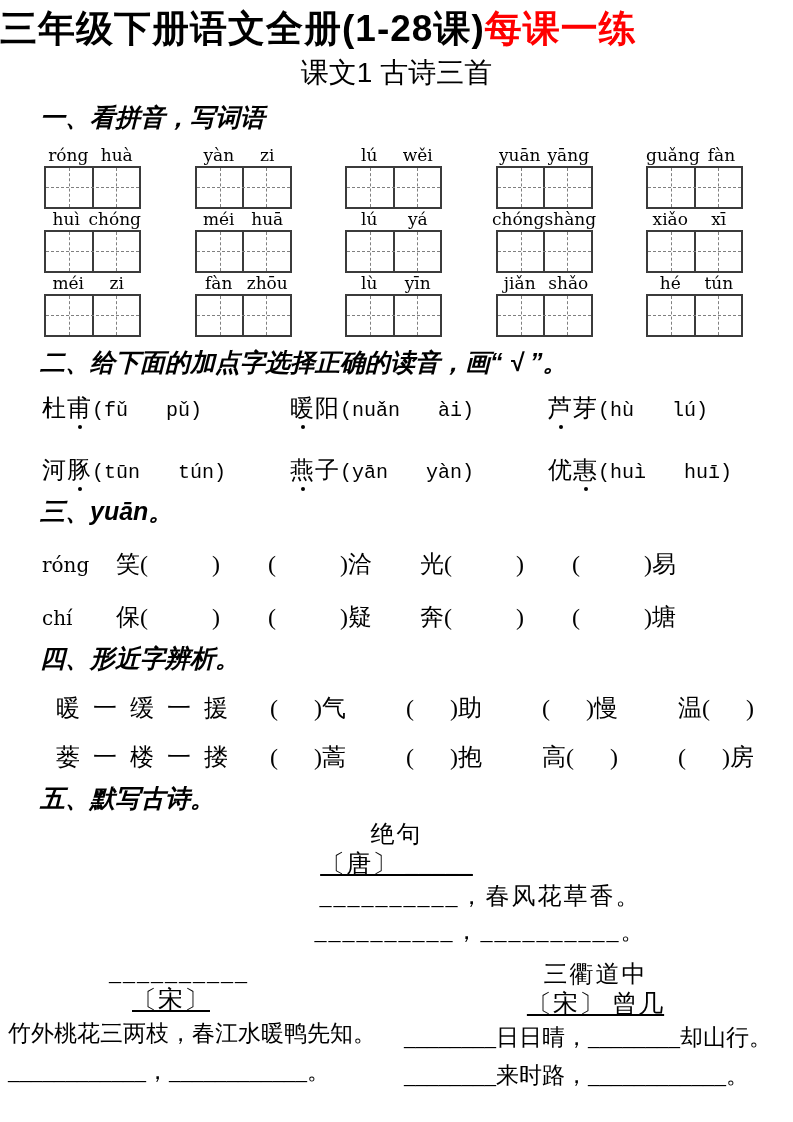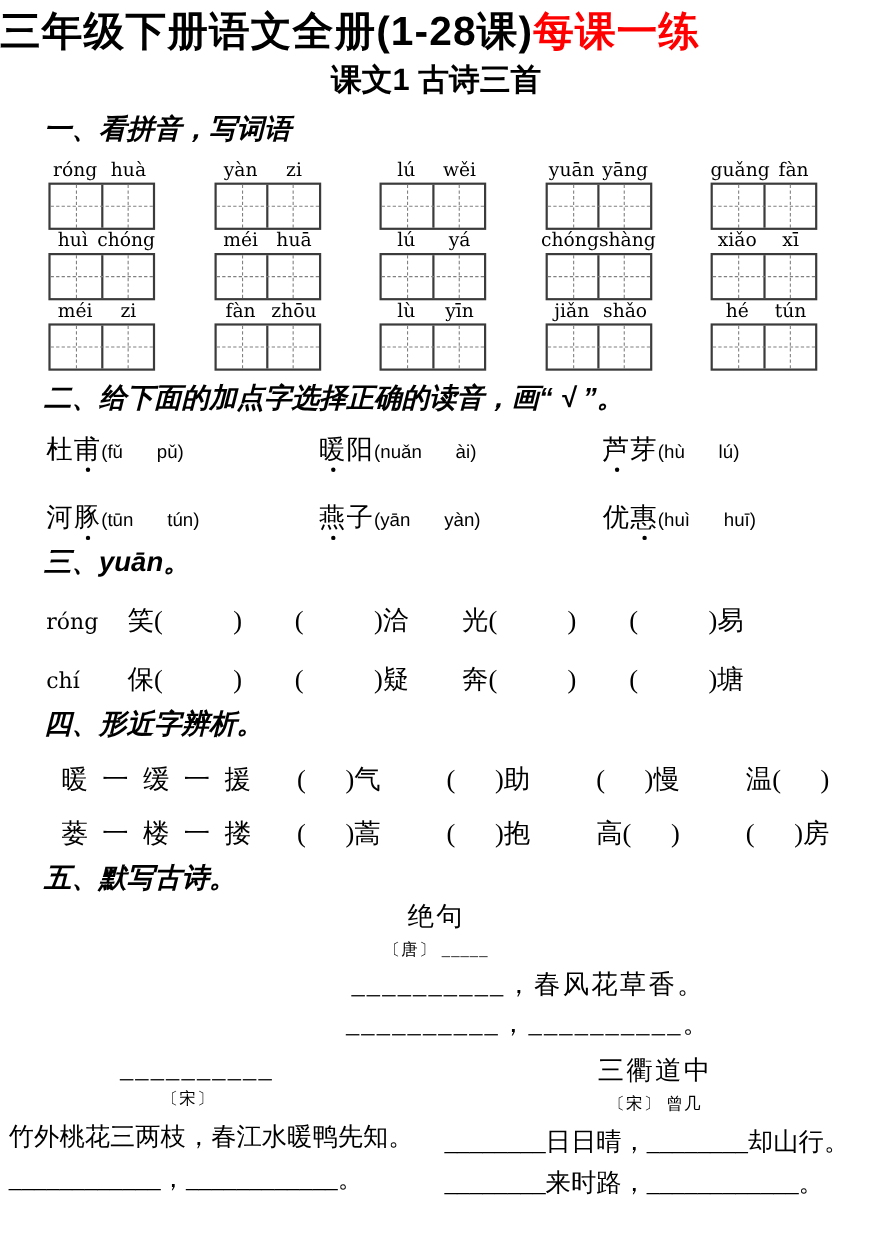--- a/index.html
+++ b/index.html
@@ -3,21 +3,21 @@
 <meta charset="utf-8">
 <style>
   html,body{margin:0;padding:0;background:#ffffff;}
   .page{position:relative;width:793px;height:1122px;background:#fff;overflow:hidden;
         font-family:"Liberation Serif",serif;color:#000;}
 
   
   .title{margin:0;padding-top:8px;text-align:left;font-size:37px;line-height:1.15;
          font-weight:900;font-family:"Liberation Sans",sans-serif;letter-spacing:1px;}
   .title .red{color:#ff0000;}
-  .subtitle{margin:3px 0 0;text-align:center;font-size:28px;font-weight:700;
+  .subtitle{margin:3px 0 0;text-align:center;font-size:28px;font-weight:400;
             font-family:"Liberation Sans",sans-serif;}
 
   
   .sec-heading{font-family:"Liberation Sans",sans-serif;font-weight:700;font-size:25px;
                margin:10px 0 0 40px;line-height:1.25;font-style:italic;}
 
   
   #pinyin-rows{margin-top:12px;}
   .pinyin-row{display:flex;justify-content:space-between;padding:0 50px 0 44px;}
   .pin-group{width:97px;}
@@ -32,40 +32,40 @@
   .vq2{left:75%;top:0;bottom:0;border-left:1px dashed #808080;}
 
   
   #s2 .s2-row{display:grid;grid-template-columns:248px 258px auto;padding-left:42px;margin-top:14px;}
   #s2 .s2-row + .s2-row{margin-top:30px;}
   .s2-item{white-space:nowrap;}
   .s2-word{font-size:24px;letter-spacing:1px;}
   .dotted{position:relative;display:inline-block;}
   .dotted::after{content:"";position:absolute;left:50%;bottom:-5px;transform:translateX(-50%);
                  width:4px;height:4px;border-radius:50%;background:#000;}
-  .s2-opts{font-family:Liberation Sans, sans-serif;font-size:17px;word-spacing:26px;white-space:pre;}
+  .s2-opts{font-family:Liberation Mono, monospace;font-size:20px;word-spacing:26px;white-space:pre;}
 
   
   #s3{margin-top:4px;}
   .s3-row{display:flex;align-items:baseline;padding-left:42px;margin-top:21px;font-size:24px;}
   .s3-label{width:74px;font-family:"DejaVu Serif",serif;font-size:20px;}
   .s3-item{width:152px;white-space:pre;word-spacing:58px;}
   .s3-item:last-child{width:auto;}
 
   
   #s4{margin-top:2px;}
   .s4-row{display:flex;align-items:baseline;padding-left:56px;margin-top:17px;font-size:24px;}
   .s4-group{width:214px;word-spacing:7px;white-space:pre;}
   .s4-item{width:136px;white-space:pre;word-spacing:30px;}
   .s4-item:last-child{width:auto;}
 
   
   .poem-center{margin-top:5px;text-align:center;}
   .poem-title{font-size:24px;letter-spacing:2px;line-height:30px;}
-  .poem-author{font-size:15px;line-height:30px;letter-spacing:1px;}
+  .poem-author{font-size:25px;line-height:30px;letter-spacing:1px;text-decoration:underline;}
   .poem-line{font-size:24px;line-height:35px;letter-spacing:2px;white-space:nowrap;}
   .poem-center .poem-line{text-align:center;padding-left:168px;}
 
   .poem-bottom{display:flex;margin-top:10px;}
   .pb-left{width:398px;}
   .pb-right{width:395px;text-align:center;}
   .pb-left .poem-title{text-align:center;padding-right:40px;line-height:26px;}
   .pb-left .poem-author{text-align:center;padding-right:56px;}
   .pb-left .poem-line{font-size:23px;letter-spacing:0;padding-left:8px;line-height:38px;}
   .pb-right .poem-line{text-align:left;font-size:23px;letter-spacing:0;padding-left:6px;line-height:38px;}

